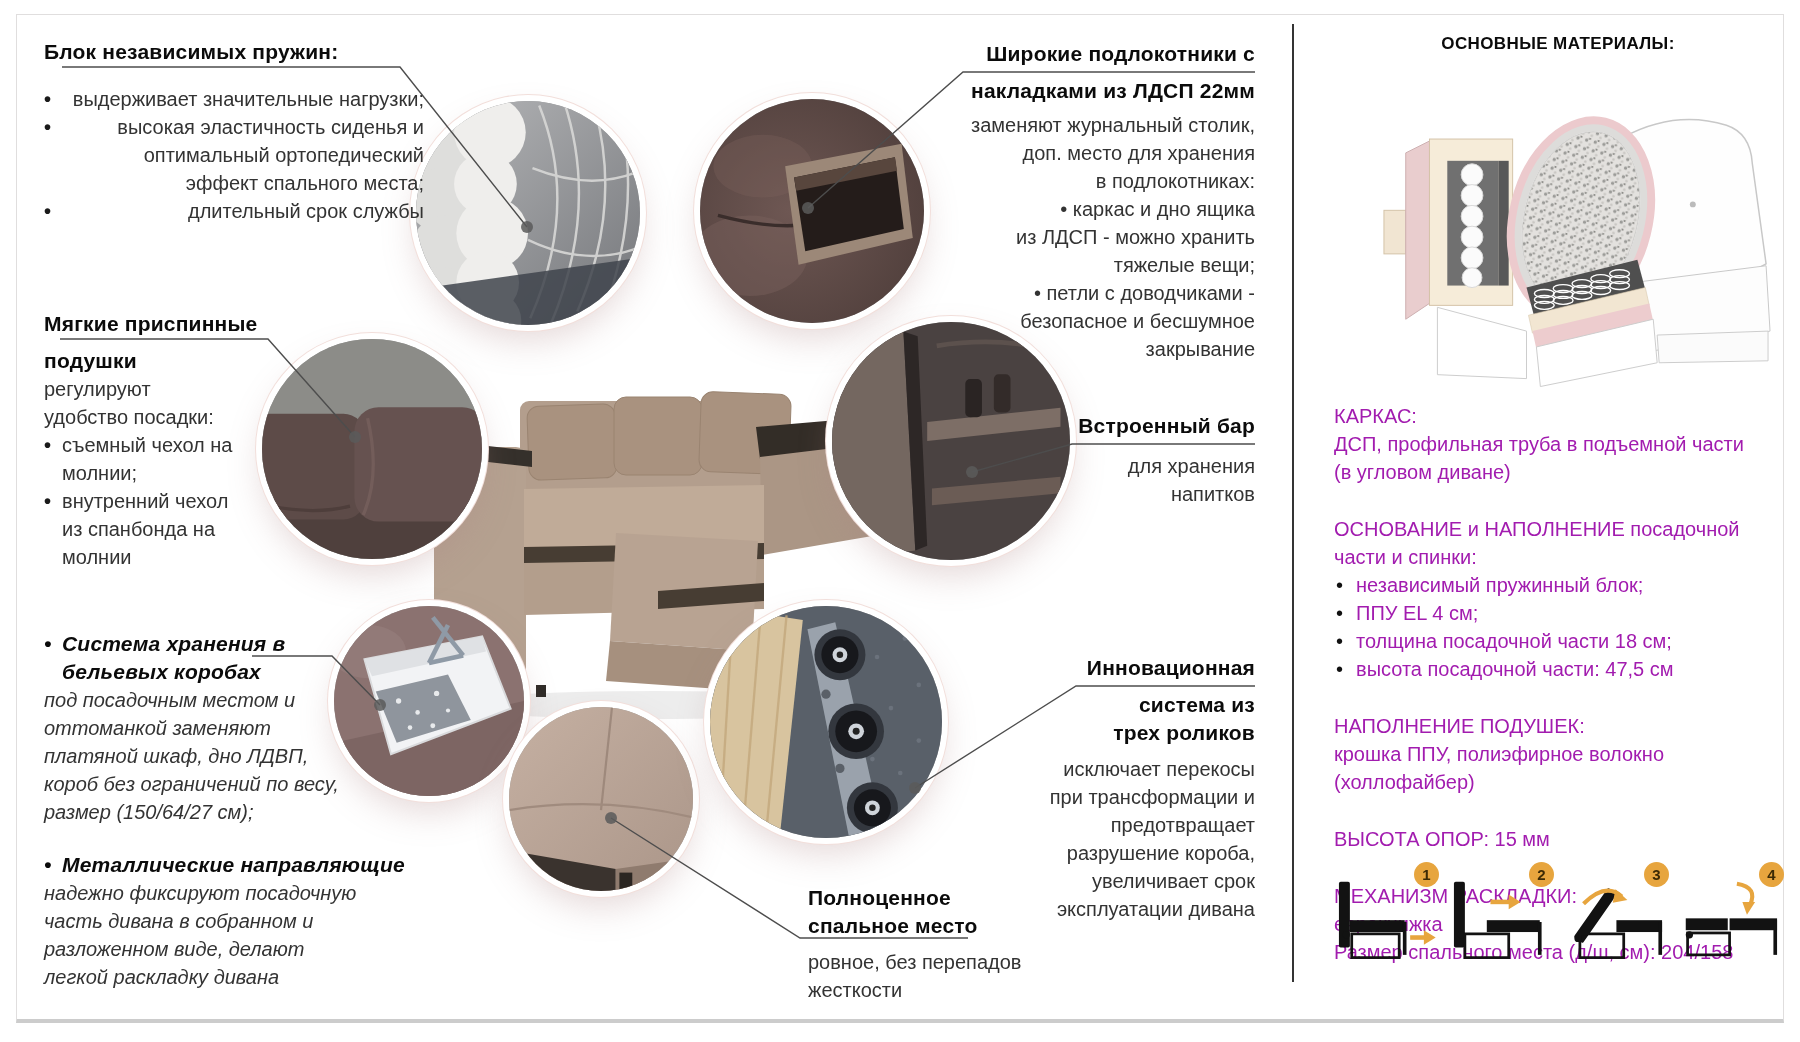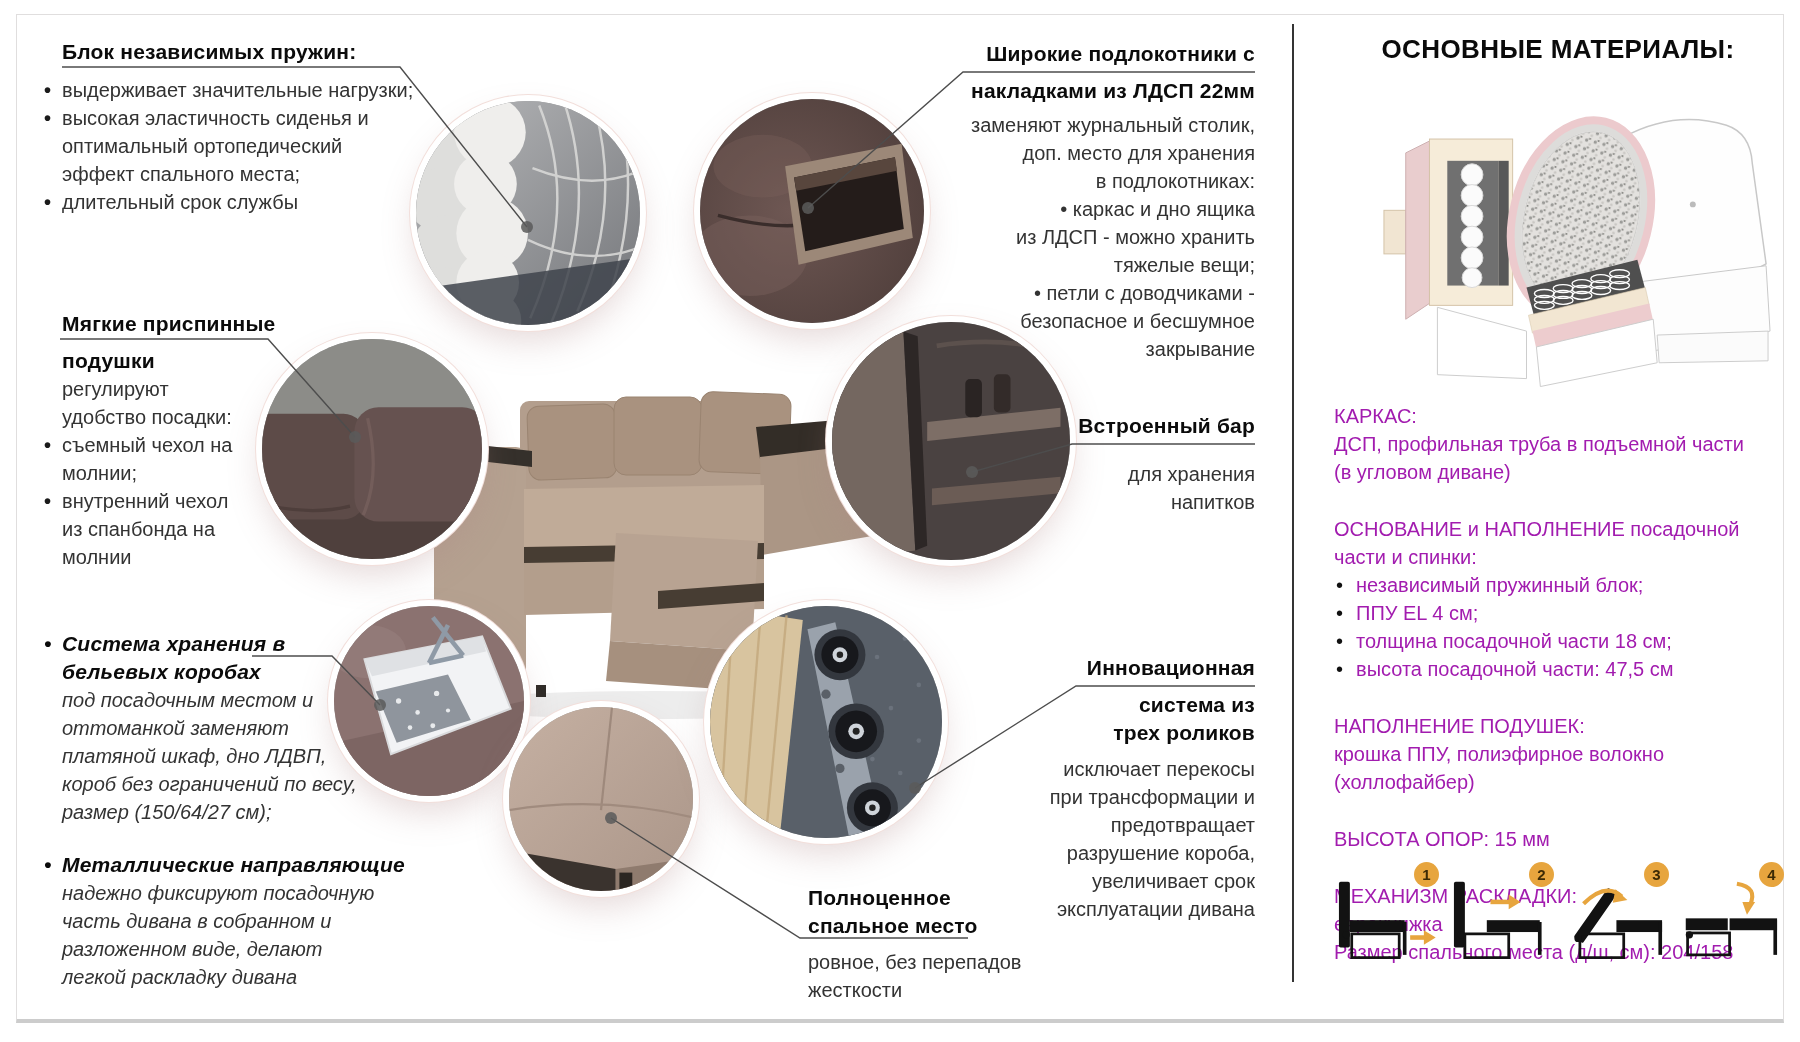--- a/index.html
+++ b/index.html
@@ -10,30 +10,30 @@
   .divider{position:absolute;left:1292px;top:24px;width:2px;height:958px;background:#343434;}
   
   .tb{position:absolute;font-size:20px;line-height:28px;color:#333;}
   .tb .ft{font-weight:700;color:#0b0b0b;font-size:21px;line-height:28px;letter-spacing:.2px;}
   .gap9{margin-bottom:9px;}
   .ra{text-align:right;}
   [data-bind-lines]{white-space:pre-line;}
   ul.blist{list-style:none;margin:6px 0 0 0;padding:0;}
   ul.blist>li{position:relative;padding-left:18px;margin:0;}
   ul.blist>li::before{content:"•";position:absolute;left:0;top:0;color:#1a1a1a;font-weight:700;}
-  .ind{margin-left:18px;}
+  .ind{}
   .hb{position:relative;padding-left:18px;}
   .hb::before{content:"•";position:absolute;left:0;top:0;color:#0b0b0b;font-weight:700;}
   
   .callout{position:absolute;border-radius:50%;overflow:hidden;background:#9a9a9a;
            box-shadow:0 0 0 6px #ffffff,0 0 0 7px #f2dfdb,0 16px 34px rgba(170,130,130,.30);}
   .callout svg{display:block;width:100%;height:100%;}
   
   .mat-title{position:absolute;left:1332px;top:34px;width:452px;text-align:center;
-             font-weight:700;font-size:26px;color:#0b0b0b;letter-spacing:.4px;}
+             font-weight:700;font-size:17px;color:#0b0b0b;letter-spacing:.4px;}
   .mat-text{position:absolute;left:1334px;top:402px;width:460px;font-size:20px;line-height:28px;color:#a21caf;}
   .msec{margin-bottom:29px;}
   ul.mb{list-style:none;margin:0;padding:0;}
   ul.mb>li{position:relative;padding-left:22px;}
   ul.mb>li::before{content:"•";position:absolute;left:2px;top:0;color:#111;}
   
   .mech{position:absolute;left:1332px;top:864px;width:452px;height:106px;display:flex;gap:8px;}
   .step{position:relative;flex:1;}
   .step svg{display:block;width:100%;height:84px;margin-top:16px;}
   .badge{position:absolute;top:-2px;right:0px;width:25px;height:25px;border-radius:50%;
@@ -229,21 +229,21 @@
         <circle cx="70" cy="87" r="11" fill="#33373e"></circle>
           <circle cx="70" cy="87" r="8" fill="#17181c"></circle>
           <circle cx="70" cy="87" r="3.2" fill="#cfd4da"></circle>
           <circle cx="70" cy="87" r="1.4" fill="#222"></circle>
       </g>
     </svg>
   </div>
 
   <div class="tb" style="left:44px;top:38px;width:380px;">
     <div class="ft ind" data-bind="features.springs.title">Блок независимых пружин:</div>
-    <ul class="blist" style="margin-top:10px;">
+    <ul class="blist" style="margin-top:19px;text-align:right;">
       <li><span data-bind-lines="features.springs.bullets.0">выдерживает значительные нагрузки;</span></li>
       <li><span data-bind-lines="features.springs.bullets.1">высокая эластичность сиденья и
 оптимальный ортопедический
 эффект спального места;</span></li>
       <li><span data-bind-lines="features.springs.bullets.2">длительный срок службы</span></li>
     </ul>
   </div>
 
   <div class="tb" style="left:44px;top:310px;width:250px;">
     <div class="ft ind gap9" data-bind="features.cushions.title_lines.0">Мягкие приспинные</div>
@@ -283,21 +283,21 @@
 • каркас и дно ящика
 из ЛДСП - можно хранить
 тяжелые вещи;
 • петли с доводчиками -
 безопасное и бесшумное
 закрывание</div>
   </div>
 
   <div class="tb ra" style="left:1005px;top:412px;width:250px;">
     <div class="ft" data-bind="features.bar.title">Встроенный бар</div>
-    <div style="margin-top:20px;" data-bind-lines="features.bar.body_lines">для хранения
+    <div style="margin-top:12px;" data-bind-lines="features.bar.body_lines">для хранения
 напитков</div>
   </div>
 
   <div class="tb" style="left:808px;top:884px;width:260px;">
     <div class="ft" data-bind="features.sleeping.title_lines.0">Полноценное</div>
     <div class="ft" data-bind="features.sleeping.title_lines.1">спальное место</div>
     <div style="margin-top:8px;" data-bind-lines="features.sleeping.body_lines">ровное, без перепадов
 жесткости</div>
   </div>
 

